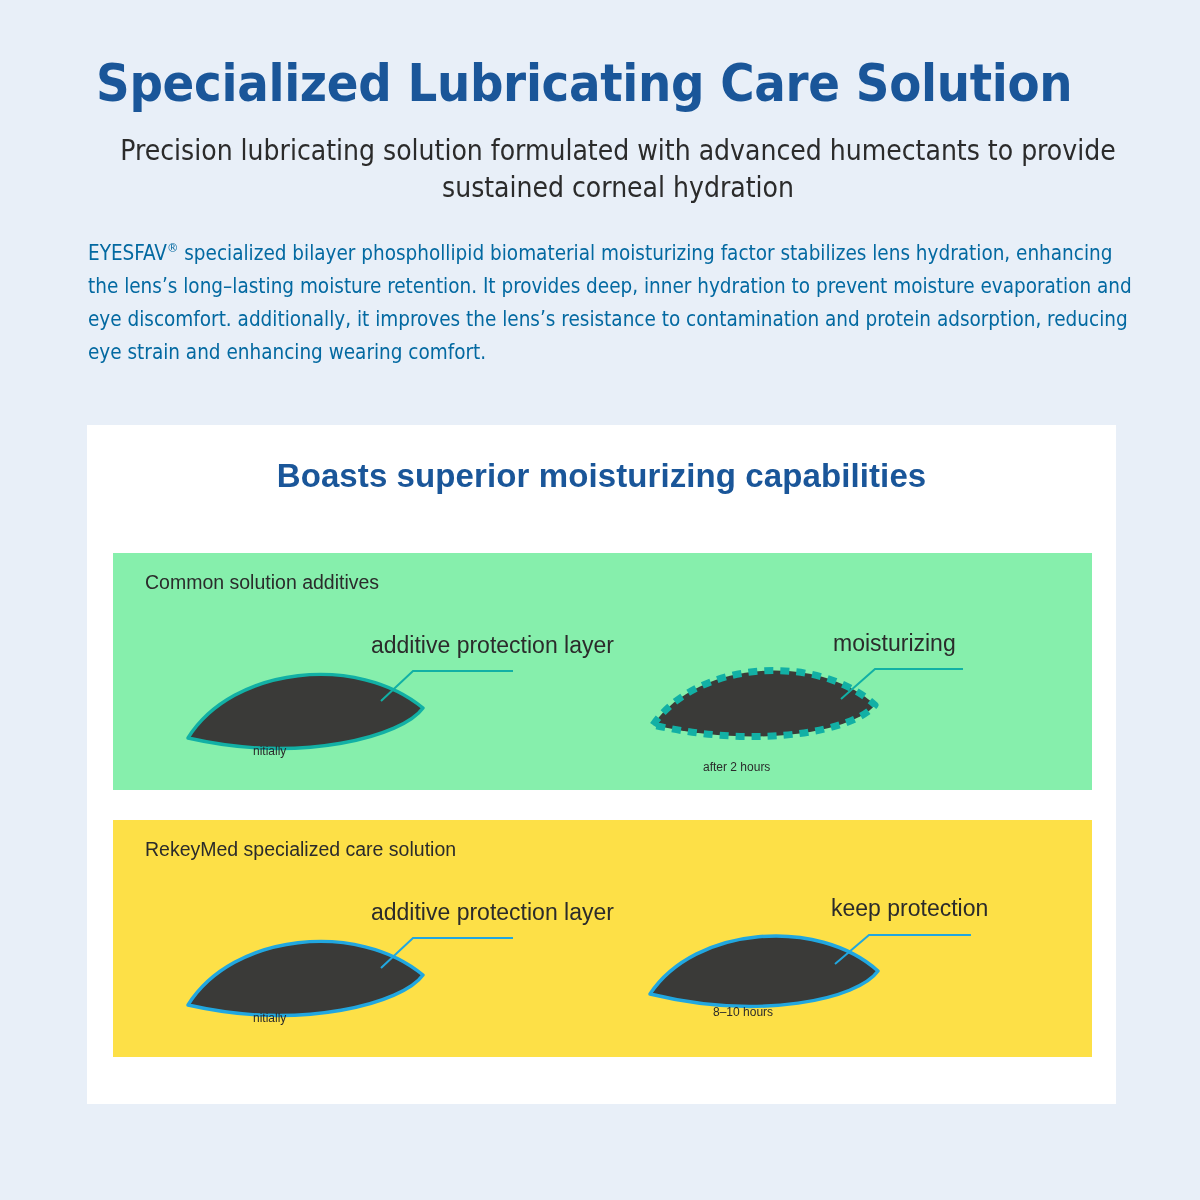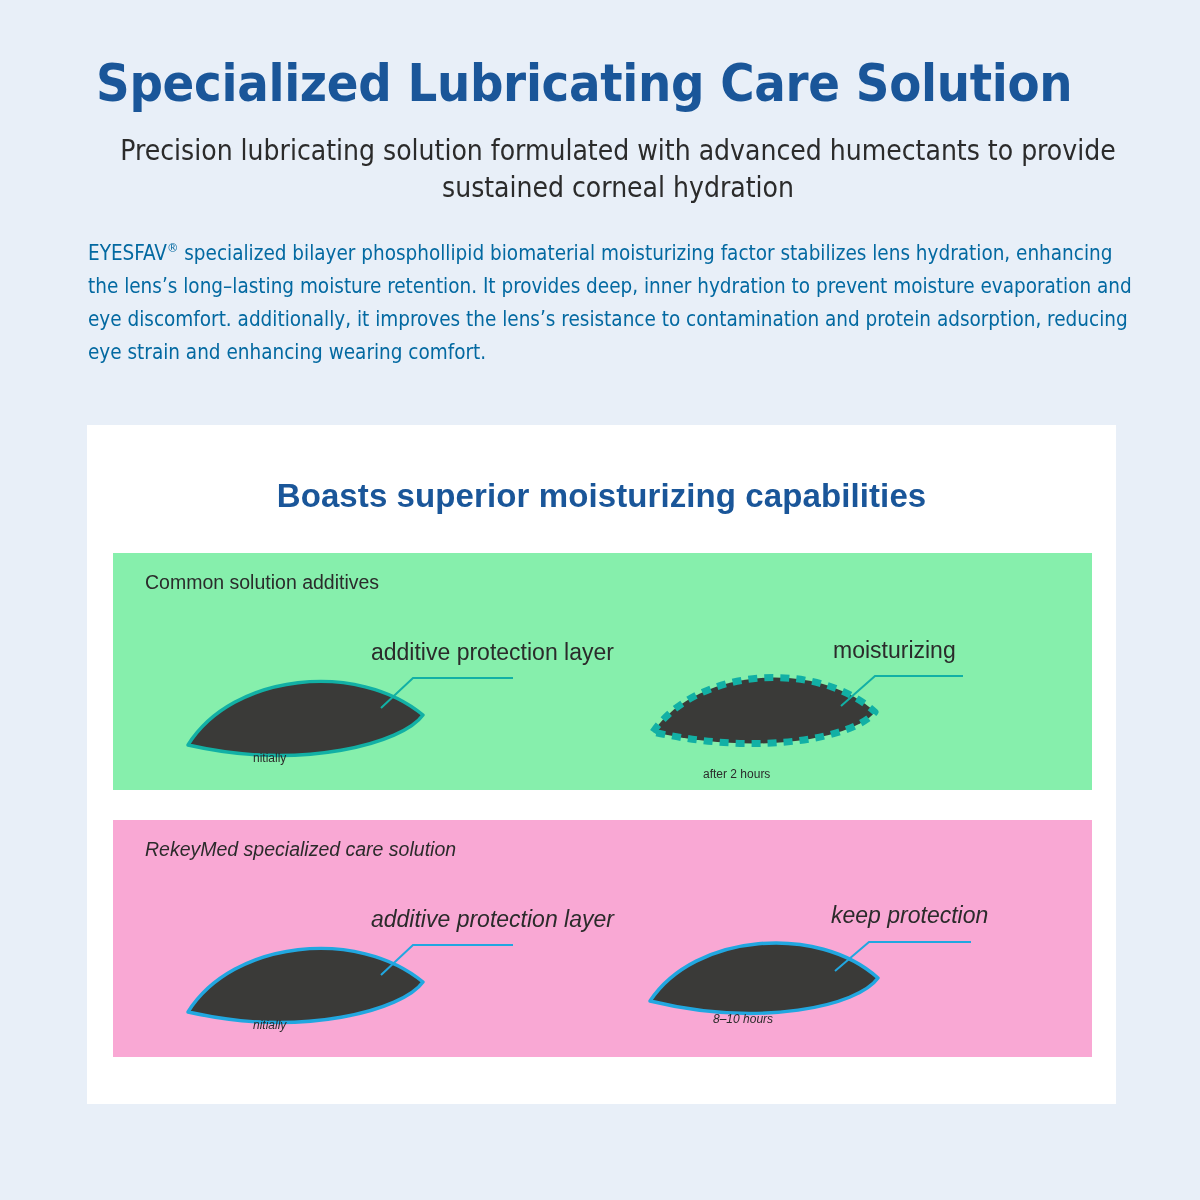--- a/index.html
+++ b/index.html
@@ -66,56 +66,55 @@
   .card {
     position: absolute;
     left: 87px;
     top: 425px;
     width: 1029px;
     height: 679px;
     background: #ffffff;
   }
   .card-title {
     margin: 0;
-    padding-top: 52px;
+    padding-top: 32px;
     text-align: center;
     font-size: 33px;
     font-weight: bold;
     color: #1a5699;
     letter-spacing: 0.1px;
   }
 
   
   .row {
     position: absolute;
     left: 26px;
     width: 979px;
     height: 237px;
   }
   .row-top {
     top: 128px;
     background: #86efac;
   }
   .row-bottom {
     top: 395px;
-    background: #f9a8d4;
-    font-style: italic;
+    background: #fde047;
   }
   .row-label {
     position: absolute;
     left: 32px;
     top: 18px;
     font-size: 19.5px;
     color: #2b2b2b;
   }
 
   .panels {
     position: absolute;
     left: 0;
-    top: 12px;
+    top: 5px;
     width: 979px;
     height: 305px;
     padding-left: 8px;
   }
 
   .lens-cell {
     position: absolute;
     top: 0;
     width: 489px;
     height: 237px;

